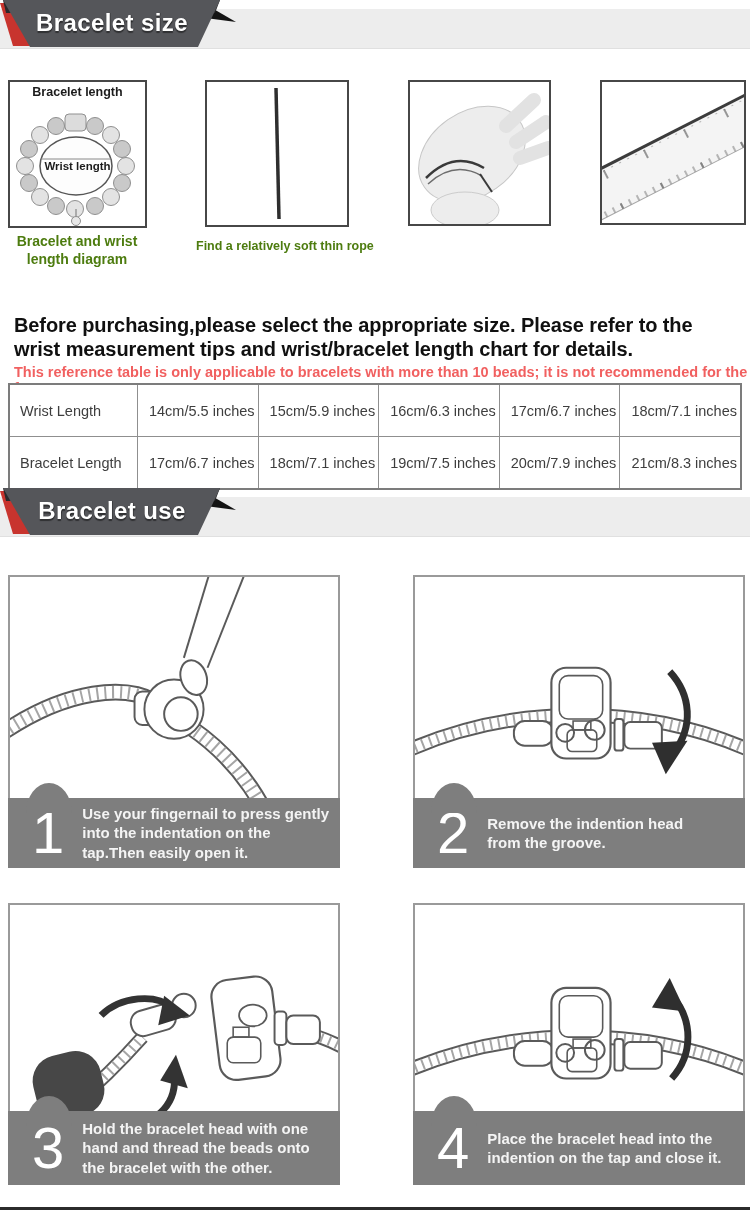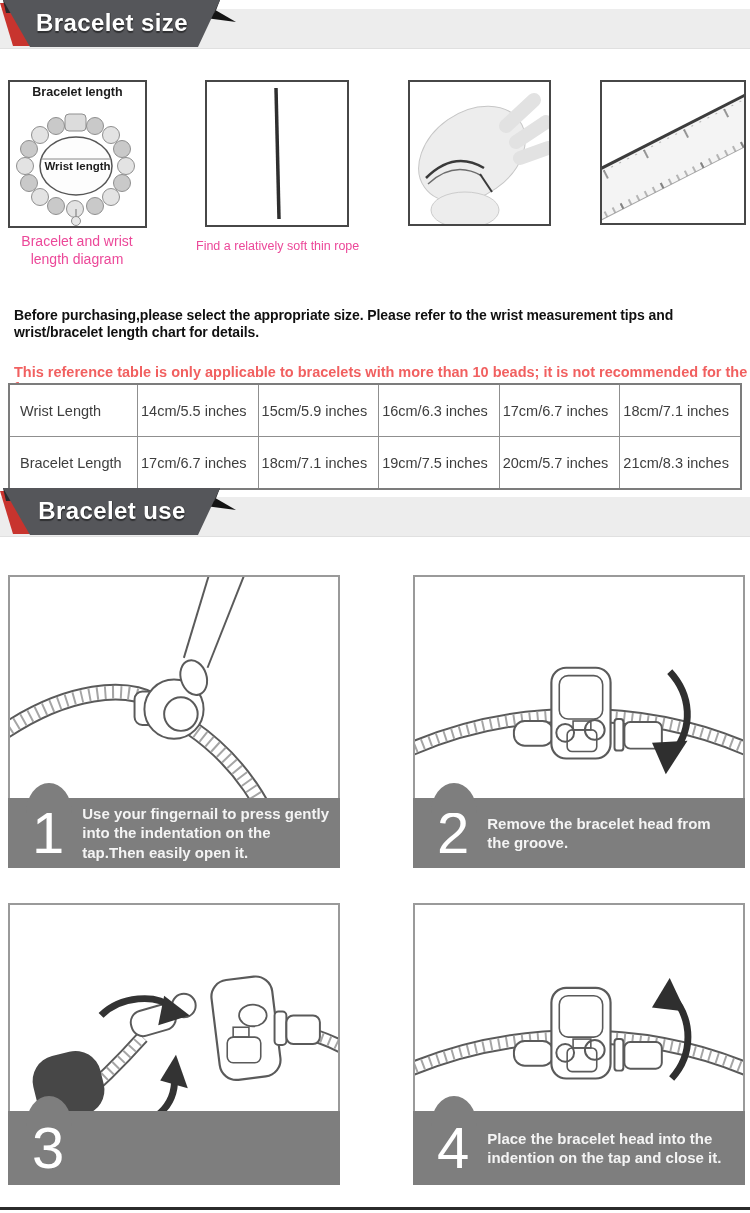--- a/index.html
+++ b/index.html
@@ -11,31 +11,31 @@
   .band-bg { position:absolute; top:9px; left:0; right:0; height:39px; background:#ededed; border-bottom:1px solid #e0e0e0; }
   .ribbon-svg { position:absolute; top:0; left:0; }
   .ribbon-title { position:absolute; left:26px; top:9px; width:172px; text-align:center;
     font-size:24px; font-weight:bold; color:#fff; letter-spacing:.4px;
     text-shadow:0 2px 1px rgba(0,0,0,.45), 1px 0 0 rgba(0,0,0,.25); }
 
   
   .panel { position:absolute; box-sizing:border-box; background:#fff; border:2px solid #474747; }
   .panel-label-top { position:absolute; top:3px; left:0; right:0; text-align:center; font-size:12.5px; font-weight:bold; color:#1c1c1c; }
   .panel-label-mid { position:absolute; top:78px; left:0; right:0; text-align:center; font-size:11.5px; font-weight:bold; color:#1c1c1c; }
-  .caption { position:absolute; font-weight:normal; color:#ec4899; font-size:12.5px; line-height:1.3; }
+  .caption { position:absolute; font-weight:bold; color:#4d7c0f; font-size:12.5px; line-height:1.3; }
   .caption.center { text-align:center; font-size:14px; }
   .nowrap { white-space:nowrap; }
 
   
-  .intro { position:absolute; left:14px; top:293px; width:726px; font-size:14px; font-weight:bold; color:#101010; line-height:1.22; letter-spacing:-.1px; }
+  .intro { position:absolute; left:14px; top:293px; width:726px; font-size:20px; font-weight:bold; color:#101010; line-height:1.22; letter-spacing:-.1px; }
   .note { position:absolute; left:14px; top:349px; width:736px; font-size:14.5px; font-weight:bold; color:#f16060; }
 
   
   table.size { position:absolute; left:8px; top:383px; width:734px; border-collapse:collapse; font-size:14.5px; color:#3e3e3e; background:#fff; border:2px solid #7c7c7c; }
-  table.size td { border:1px solid #8f8f8f; height:51px; text-align:left; padding:0 3px; }
+  table.size td { border:1px solid #8f8f8f; height:51px; text-align:right; padding:0 3px; }
   table.size td.rowlabel { text-align:left; padding-left:10px; width:114px; }
 
   
   .step { position:absolute; box-sizing:border-box; }
   .step-figure { position:absolute; left:0; top:0; right:0; bottom:0; background:#fff; border:2px solid #9a9a9a; box-sizing:border-box; }
   .step-figure svg { display:block; width:100%; height:100%; }
   .step-bar { position:absolute; left:0; right:0; bottom:0; background:#7e7e7e; display:flex; align-items:center; }
   .step-bar::before { content:""; position:absolute; left:18px; top:-15px; width:46px; height:30px;
     background:#7e7e7e; border-radius:50% 50% 0 0 / 100% 100% 0 0; }
   .step-num { flex:0 0 auto; margin-left:24px; font-size:58px; line-height:.95; font-weight:400; color:#fff; }
@@ -142,21 +142,21 @@
         <td>15cm/5.9 inches</td>
         <td>16cm/6.3 inches</td>
         <td>17cm/6.7 inches</td>
         <td>18cm/7.1 inches</td>
       </tr>
       <tr>
         <td class="rowlabel">Bracelet Length</td>
         <td>17cm/6.7 inches</td>
         <td>18cm/7.1 inches</td>
         <td>19cm/7.5 inches</td>
-        <td>20cm/5.7 inches</td>
+        <td>20cm/7.9 inches</td>
         <td>21cm/8.3 inches</td>
       </tr>
     </tbody>
   </table>
 
   <div class="band" style="top:488px">
     <div class="band-bg"></div>
     <svg class="ribbon-svg" width="260" height="52" viewBox="0 0 260 52">
       <polygon points="0,3 11,3 30,46 13,46" fill="#c8342e"></polygon>
       <polygon points="198,0 236,22 198,17" fill="#141414"></polygon>
@@ -210,21 +210,21 @@
         <rect x="160" y="146" width="18" height="9" fill="none" stroke="#5a5a5a" stroke-width="1.6"></rect>
         <rect x="154" y="155" width="30" height="22" rx="5" fill="none" stroke="#5a5a5a" stroke-width="1.6"></rect>
         <rect x="202" y="144" width="9" height="32" rx="3" fill="#fff" stroke="#5a5a5a" stroke-width="2"></rect>
         <rect x="212" y="147" width="38" height="27" rx="6" fill="#fff" stroke="#5a5a5a" stroke-width="2"></rect>
         <path d="M258,96 C280,120 282,152 262,178" fill="none" stroke="#2f2f2f" stroke-width="7"></path>
         <path d="M276,166 L254,200 L240,168 Z" fill="#2f2f2f"></path>
       </svg>
     </div>
     <div class="step-bar" style="height:70px;">
       <span class="step-num">2</span>
-      <span class="step-text" style="max-width:230px">Remove the bracelet head from the groove.</span>
+      <span class="step-text" style="max-width:230px">Remove the indention head from the groove.</span>
     </div>
   </div>
 
   <div class="step" style="left:8px; top:903px; width:332px; height:282px;">
     <div class="step-figure">
       <svg viewBox="0 0 332 282">
         <defs>
           <path id="s3a" d="M-8,250 C50,222 100,172 134,134"></path>
           <path id="s3b" d="M292,128 C310,132 326,138 340,146"></path>
         </defs>
@@ -244,20 +244,21 @@
         <rect x="208" y="74" width="62" height="102" rx="17" transform="rotate(-7 239 125)" fill="#fff" stroke="#5a5a5a" stroke-width="2.2"></rect>
         <ellipse cx="246" cy="112" rx="14" ry="11" fill="none" stroke="#5a5a5a" stroke-width="1.8"></ellipse>
         <rect x="226" y="124" width="16" height="10" fill="none" stroke="#5a5a5a" stroke-width="1.6"></rect>
         <rect x="220" y="134" width="34" height="26" rx="6" fill="none" stroke="#5a5a5a" stroke-width="1.6"></rect>
         <rect x="268" y="108" width="12" height="34" rx="4" fill="#fff" stroke="#5a5a5a" stroke-width="2"></rect>
         <rect x="280" y="112" width="34" height="29" rx="7" fill="#fff" stroke="#5a5a5a" stroke-width="2"></rect>
       </svg>
     </div>
     <div class="step-bar" style="height:74px;">
       <span class="step-num">3</span>
+      <span class="step-text">Hold the bracelet head with one hand and thread the beads onto the bracelet with the other.</span>
     </div>
   </div>
 
   <div class="step" style="left:413px; top:903px; width:332px; height:282px;">
     <div class="step-figure">
       <svg viewBox="0 0 332 282">
         <defs>
             <path id="s4a" d="M-8,168 C100,122 232,122 340,168"></path>
           </defs>
         <use href="#s4a" fill="none" stroke="#5a5a5a" stroke-width="15"></use>

